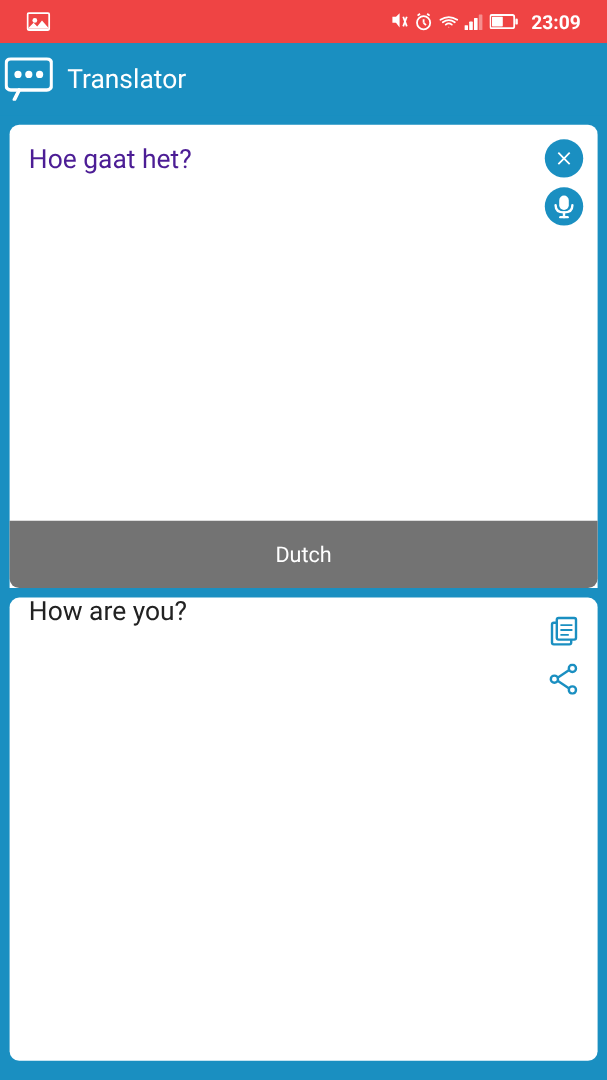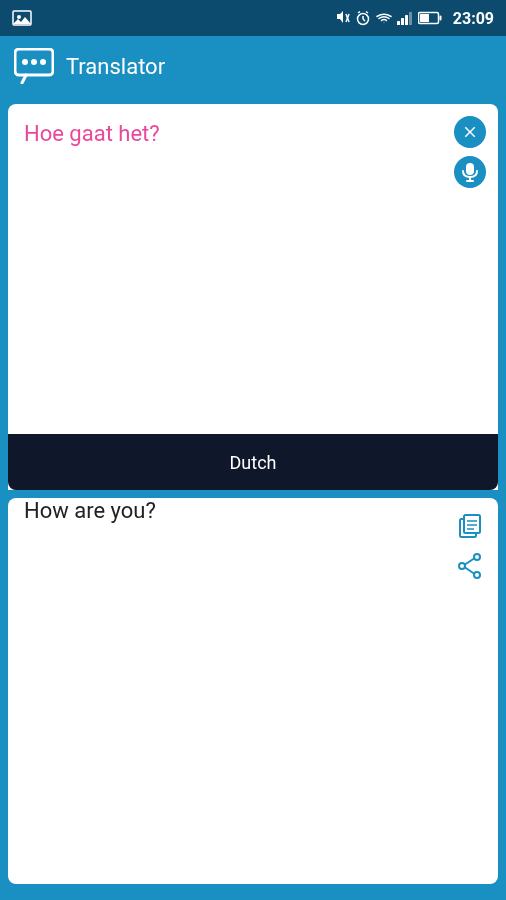--- a/index.html
+++ b/index.html
@@ -9,26 +9,26 @@
       height: 900px;
       font-family: 'Roboto', Arial, sans-serif;
       background: #1a8fc1;
       overflow: hidden;
       display: flex;
       flex-direction: column;
     }
 
     
     .status-bar {
-      background: #0c4a6e;
+      background: #ef4444;
       height: 36px;
       display: flex;
       align-items: center;
       justify-content: flex-end;
-      padding: 0 12px;
+      padding: 0 22px;
       flex-shrink: 0;
     }
 
     .status-bar-left {
       flex: 1;
       display: flex;
       align-items: center;
     }
 
     .status-icons {
@@ -45,21 +45,21 @@
       color: white;
       margin-left: 6px;
     }
 
     
     .title-bar {
       background: #1a8fc1;
       height: 60px;
       display: flex;
       align-items: center;
-      padding: 0 14px;
+      padding: 0 4px;
       flex-shrink: 0;
     }
 
     .title-bar-icon {
       width: 40px;
       height: 36px;
       margin-right: 12px;
       flex-shrink: 0;
     }
 
@@ -92,21 +92,21 @@
 
     .input-area {
       flex: 1;
       padding: 16px 50px 16px 16px;
       position: relative;
       min-height: 0;
     }
 
     .input-text {
       font-size: 22px;
-      color: #ec4899;
+      color: #4c1d95;
       font-weight: 400;
       line-height: 1.3;
     }
 
     .clear-btn {
       position: absolute;
       top: 12px;
       right: 12px;
       width: 32px;
       height: 32px;
@@ -133,21 +133,21 @@
       background: #1a8fc1;
       border-radius: 50%;
       display: flex;
       align-items: center;
       justify-content: center;
       cursor: pointer;
     }
 
     
     .lang-bar {
-      background: #0f172a;
+      background: #737373;
       height: 56px;
       display: flex;
       align-items: center;
       border-radius: 0 0 8px 8px;
       position: relative;
       flex-shrink: 0;
     }
 
     .lang-btn {
       flex: 1;

